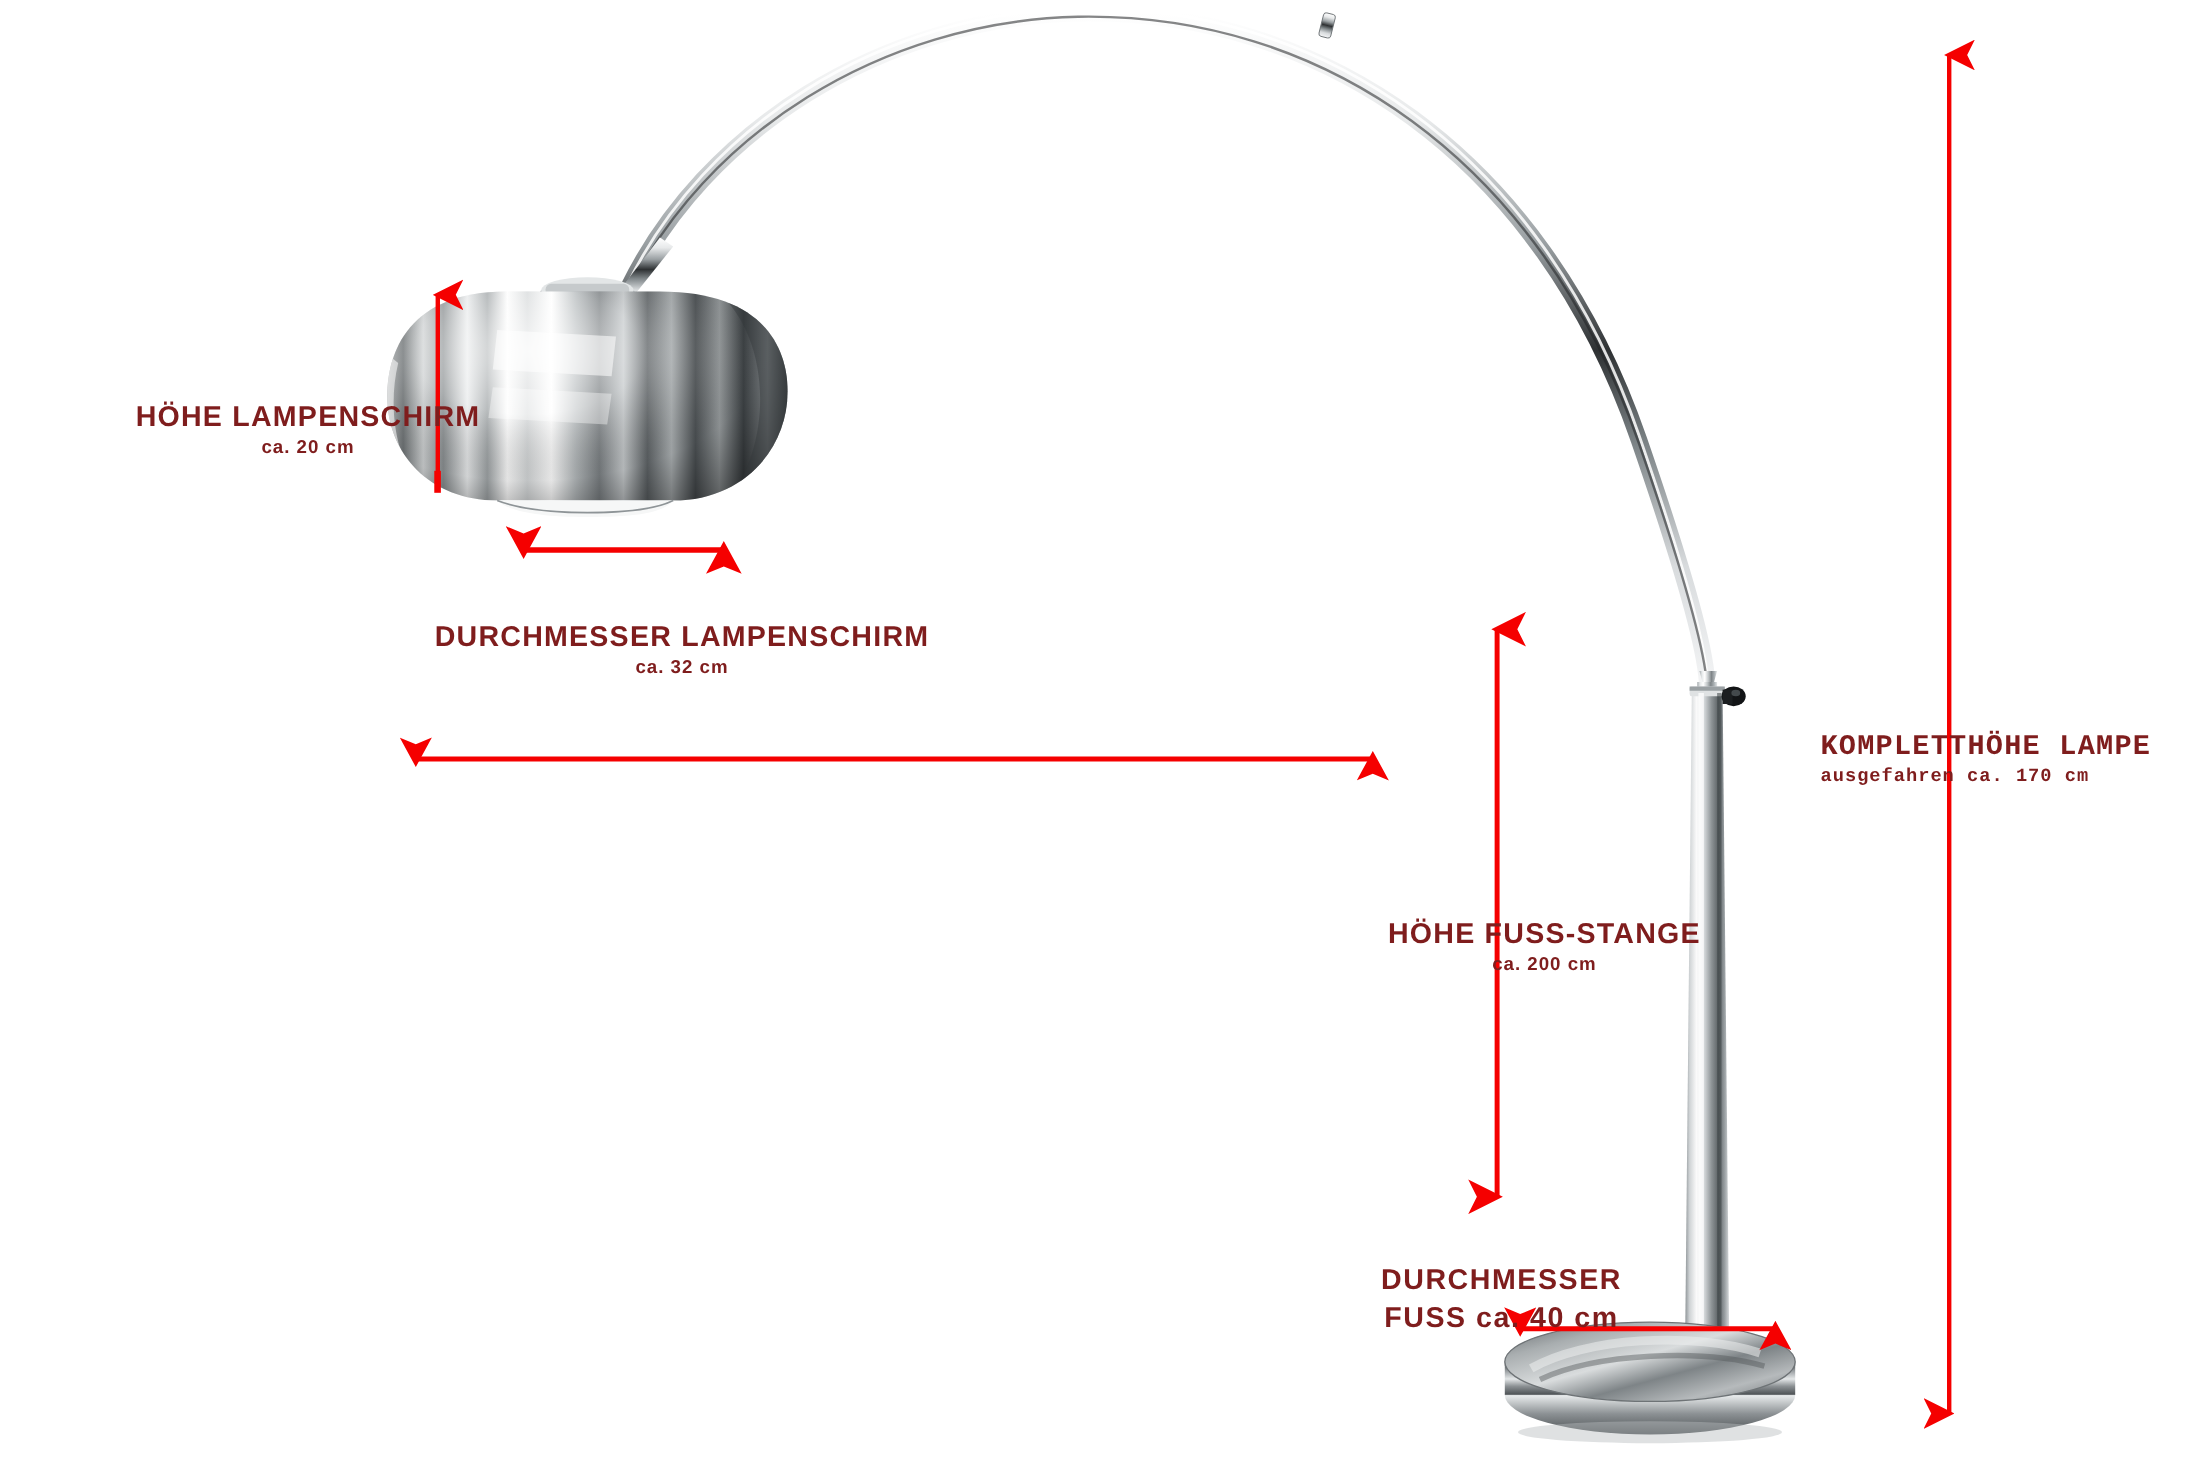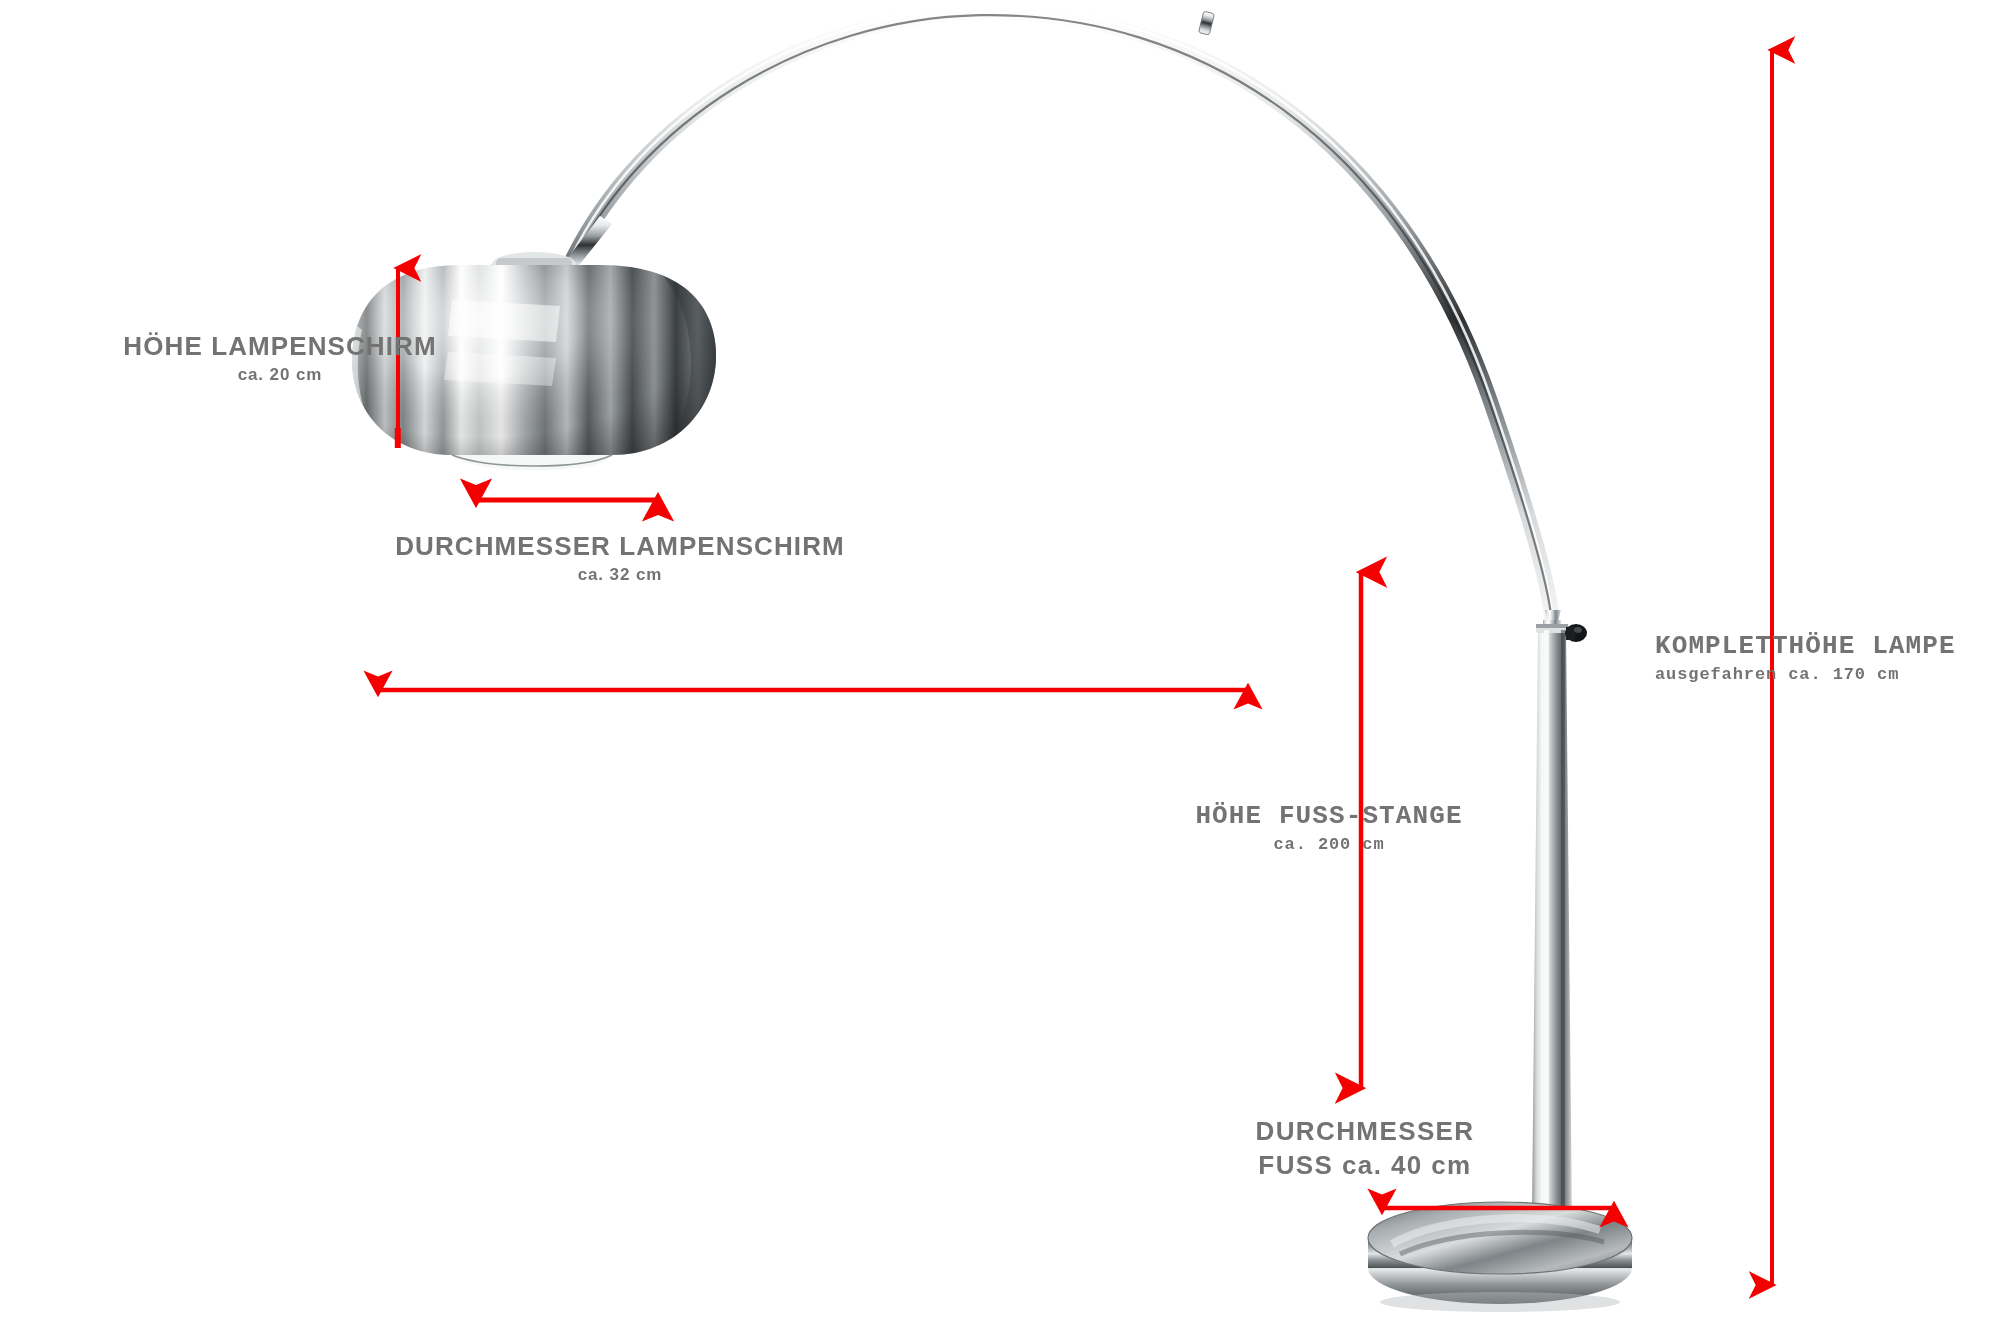--- a/index.html
+++ b/index.html
@@ -17,26 +17,27 @@
   }
   #stage svg.layer {
     position: absolute;
     left: 0;
     top: 0;
     width: 2000px;
     height: 1333px;
   }
   .anno {
     position: absolute;
-    color: #737373;
+    color: #7f1d1d;
     font-family: "Liberation Sans", sans-serif;
     font-weight: bold;
     letter-spacing: 0.6px;
     line-height: 1.30;
     white-space: nowrap;
+    margin-top: 32px;
   }
   .anno .ttl {
     display: block;
     font-size: 26px;
     font-weight: bold;
     letter-spacing: 1.1px;
   }
   .anno .sub {
     display: block;
     font-size: 17px;
@@ -44,21 +45,21 @@
     letter-spacing: 0.9px;
   }
   .anno.center  { text-align: center; }
   .anno.leftal  { text-align: left; }
 
   
   #lbl-shade-height    { left: 90px;   top: 330px;  width: 380px; }
   #lbl-shade-diameter  { left: 330px;  top: 530px;  width: 580px; }
   #lbl-max-width       { left: 540px;  top: 710px;  width: 480px; }
   #lbl-total-height    { left: 1655px; top: 630px;  width: 330px; text-align:left;font-family:Liberation Mono, monospace;}
-  #lbl-pole-height     { left: 1179px; top: 800px;  width: 300px; font-family: Liberation Mono, monospace; }
+  #lbl-pole-height     { left: 1254px; top: 800px;  width: 300px; }
   #lbl-base-diameter   { left: 1215px; top: 1115px; width: 300px; }
   #lbl-base-diameter .ttl,
   #lbl-base-diameter .sub { font-size: 26px; letter-spacing: 1.4px; }
 </style>
 </head>
 <body>
 
 <div id="stage">
 
   <svg class="layer" viewBox="0 0 2000 1333">

